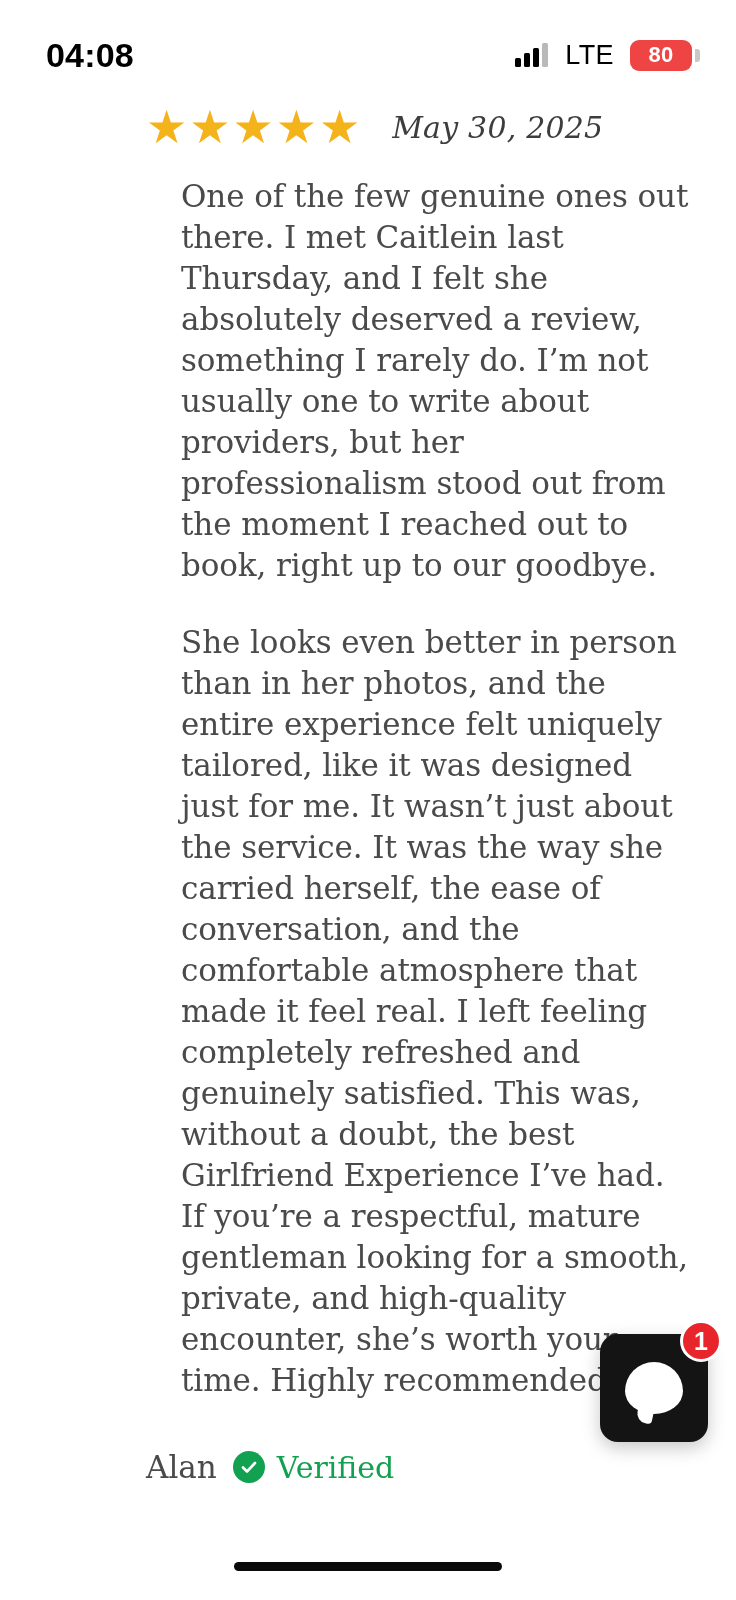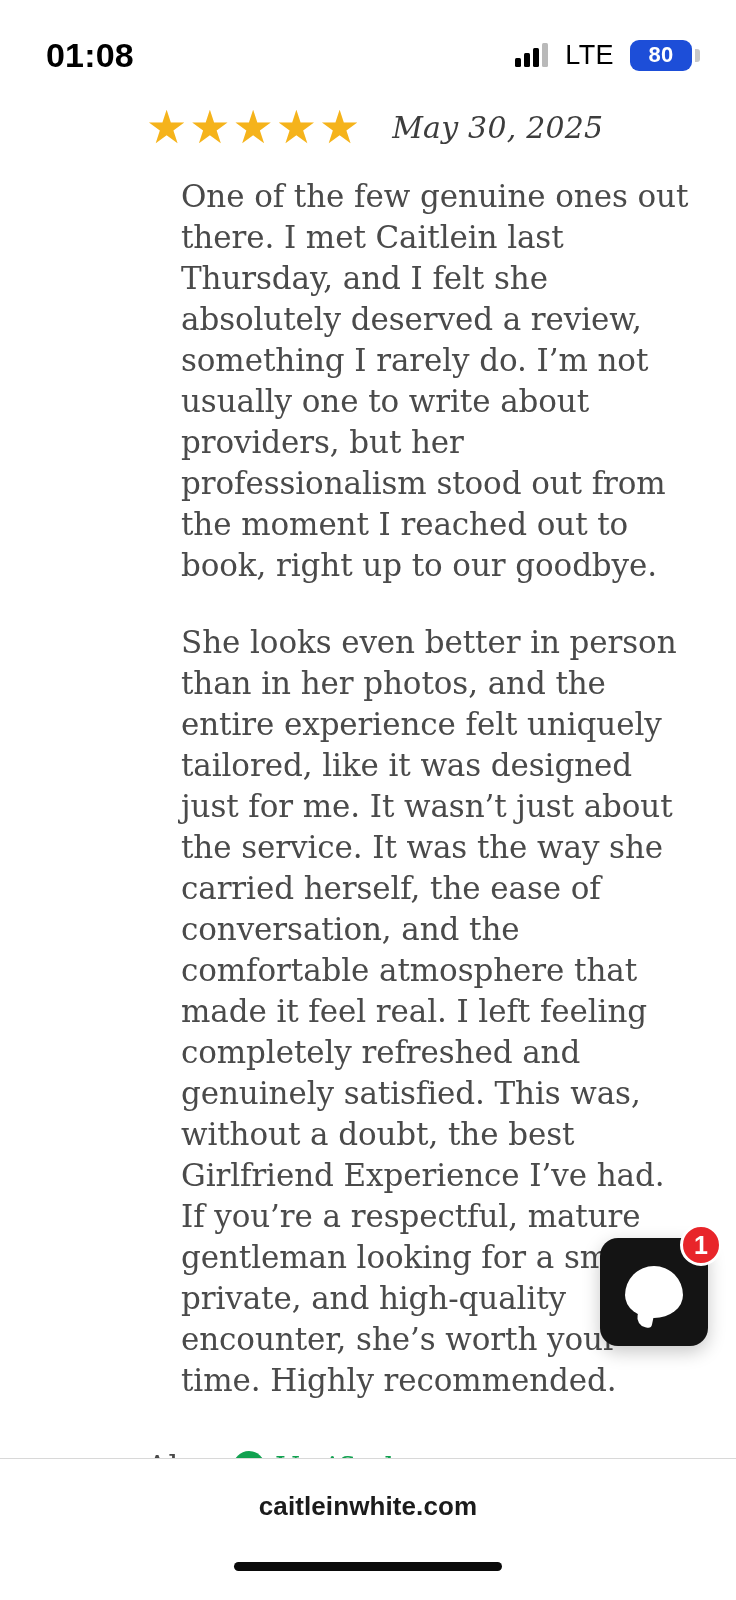--- a/index.html
+++ b/index.html
@@ -62,21 +62,21 @@
     font-size: 27px;
     font-weight: 500;
     color: #000;
     letter-spacing: 0.4px;
     margin-left: 5px;
   }
   .battery {
     position: relative;
     width: 62px;
     height: 31px;
-    background: #1d4ed8;
+    background: #ef4444;
     border-radius: 9px;
     display: flex;
     align-items: center;
     justify-content: center;
     margin-left: 4px;
   }
   .battery span {
     color: #fff;
     font-size: 22px;
     font-weight: 700;
@@ -254,21 +254,21 @@
     background: #0a0a0a;
     margin-top: 8px;
   }
 </style>
 </head>
 <body>
 
 <div class="phone">
 
   <div class="status-bar">
-    <div class="status-time">01:08</div>
+    <div class="status-time">04:08</div>
     <div class="status-right">
       <span class="signal-bars">
         <i></i>
           <i></i>
           <i></i>
           <i></i>
       </span>
       <span class="net-label">LTE</span>
       <span class="battery">
         <span>80</span>
@@ -301,19 +301,16 @@
       </span>
     </div>
 
     
     <div class="chat-launcher">
       <span class="bubble"></span>
       <span class="chat-badge">1</span>
     </div>
   </div>
 
-  <div class="browser-bar">
-    <span class="site-url">caitleinwhite.com</span>
-  </div>
   <div class="home-indicator-wrap">
     <div class="home-indicator"></div>
   </div>
 </div>
 
 </body></html>

